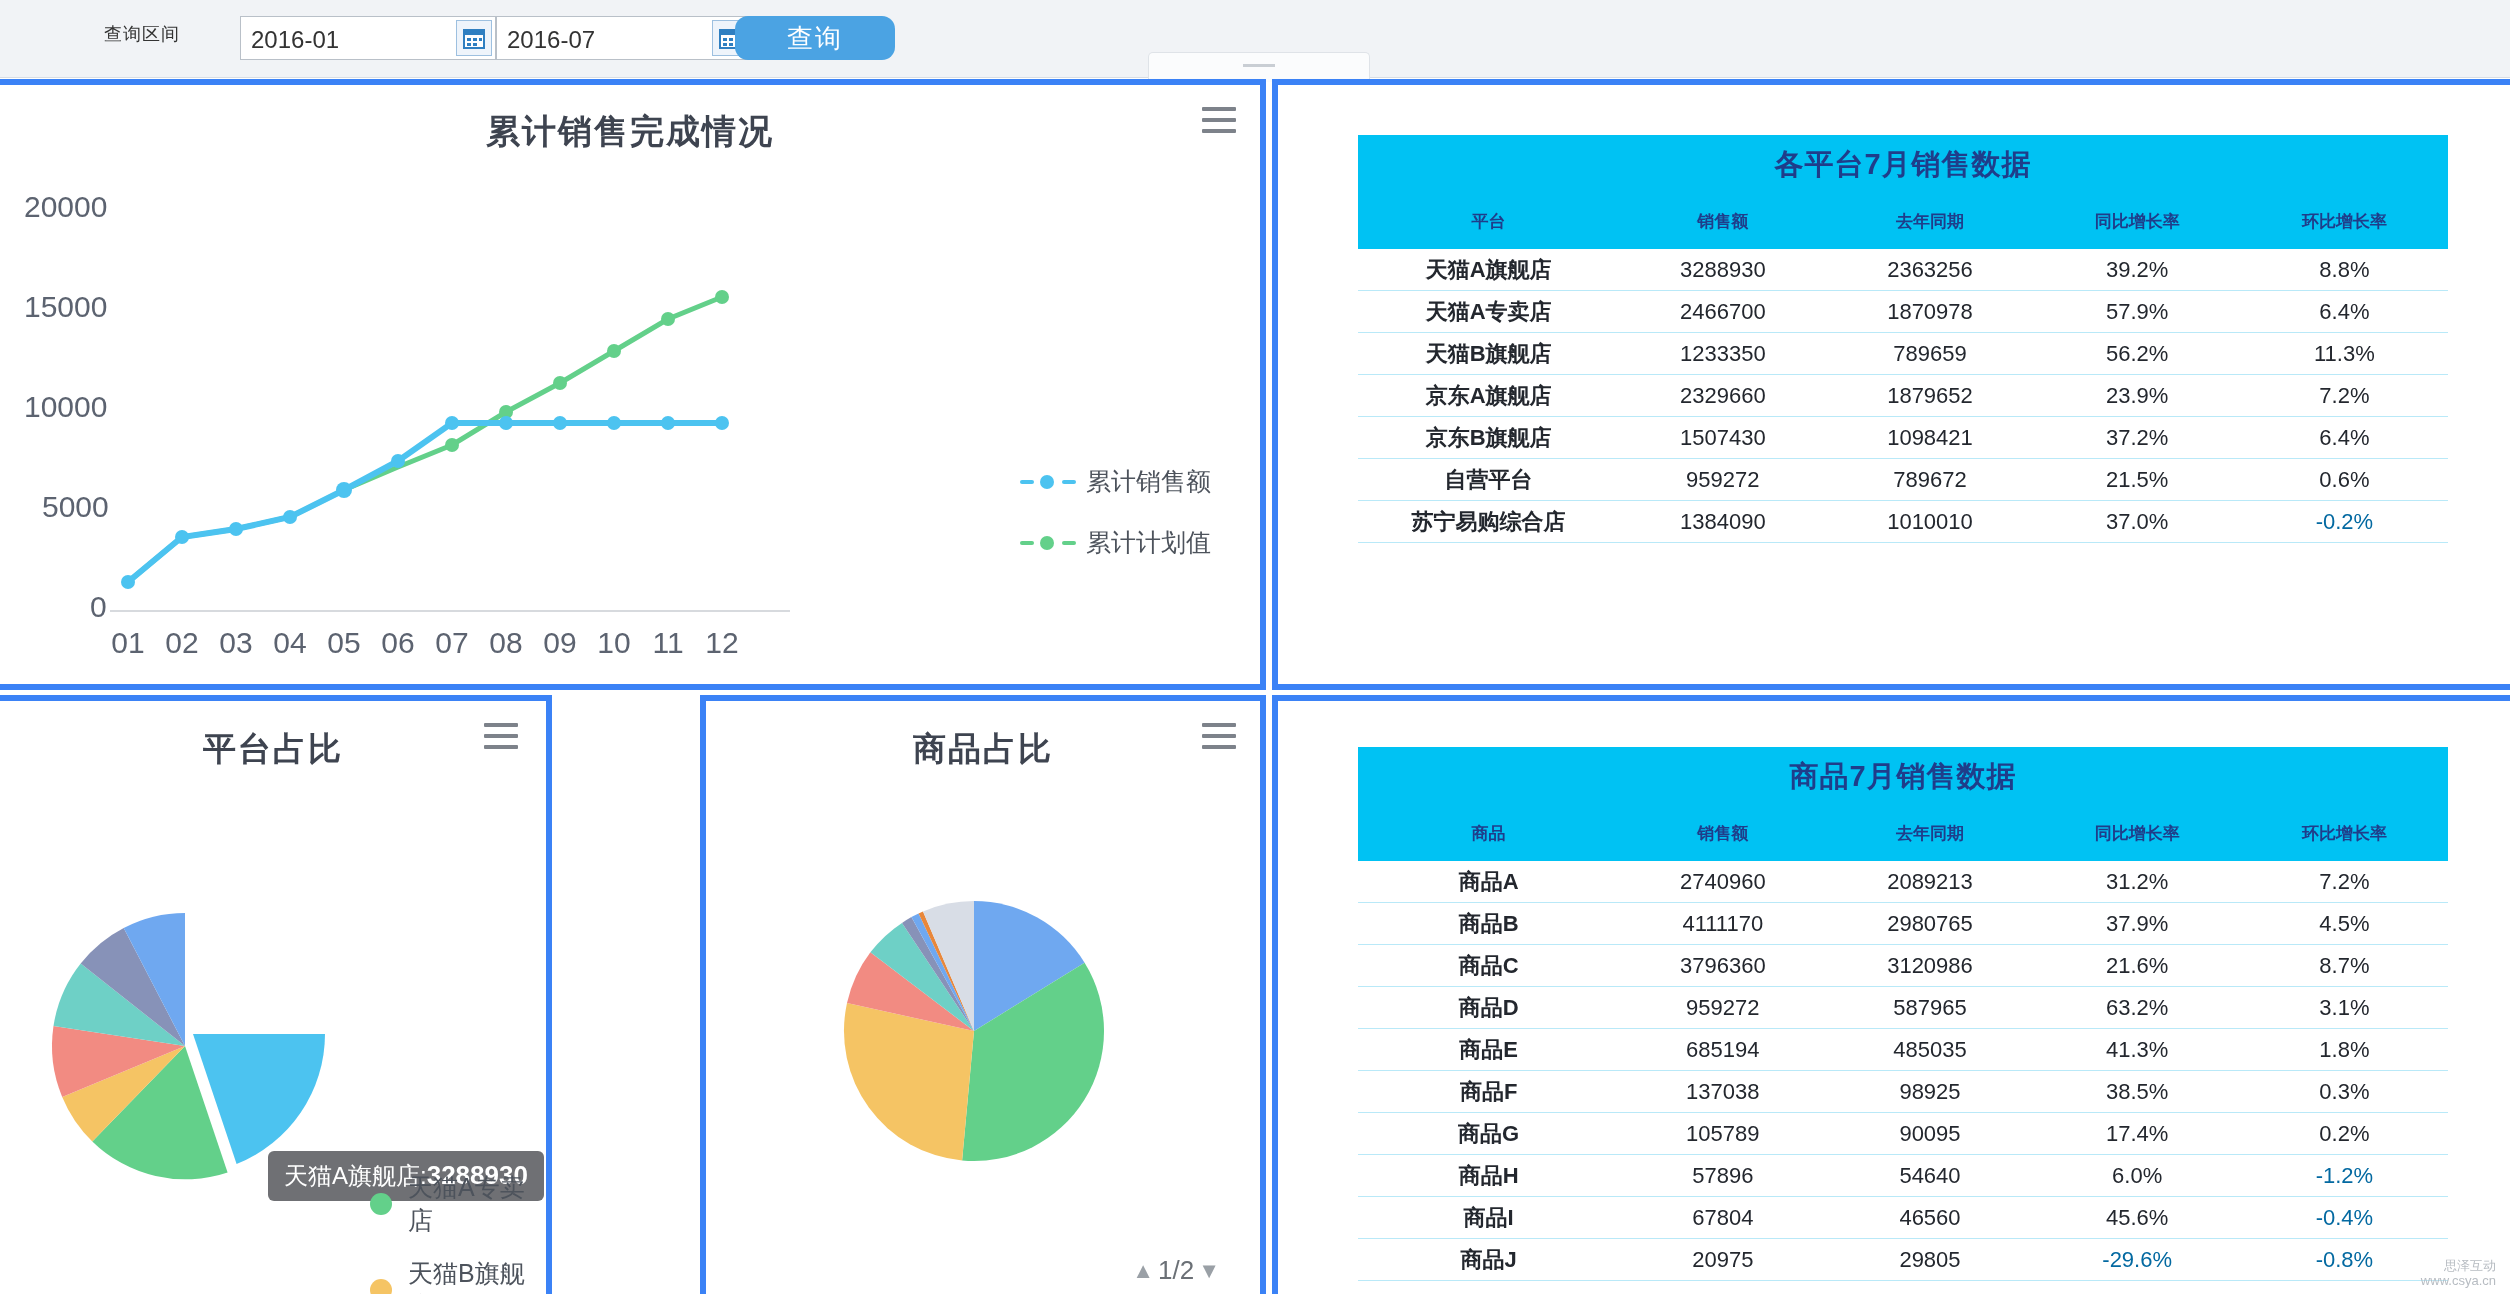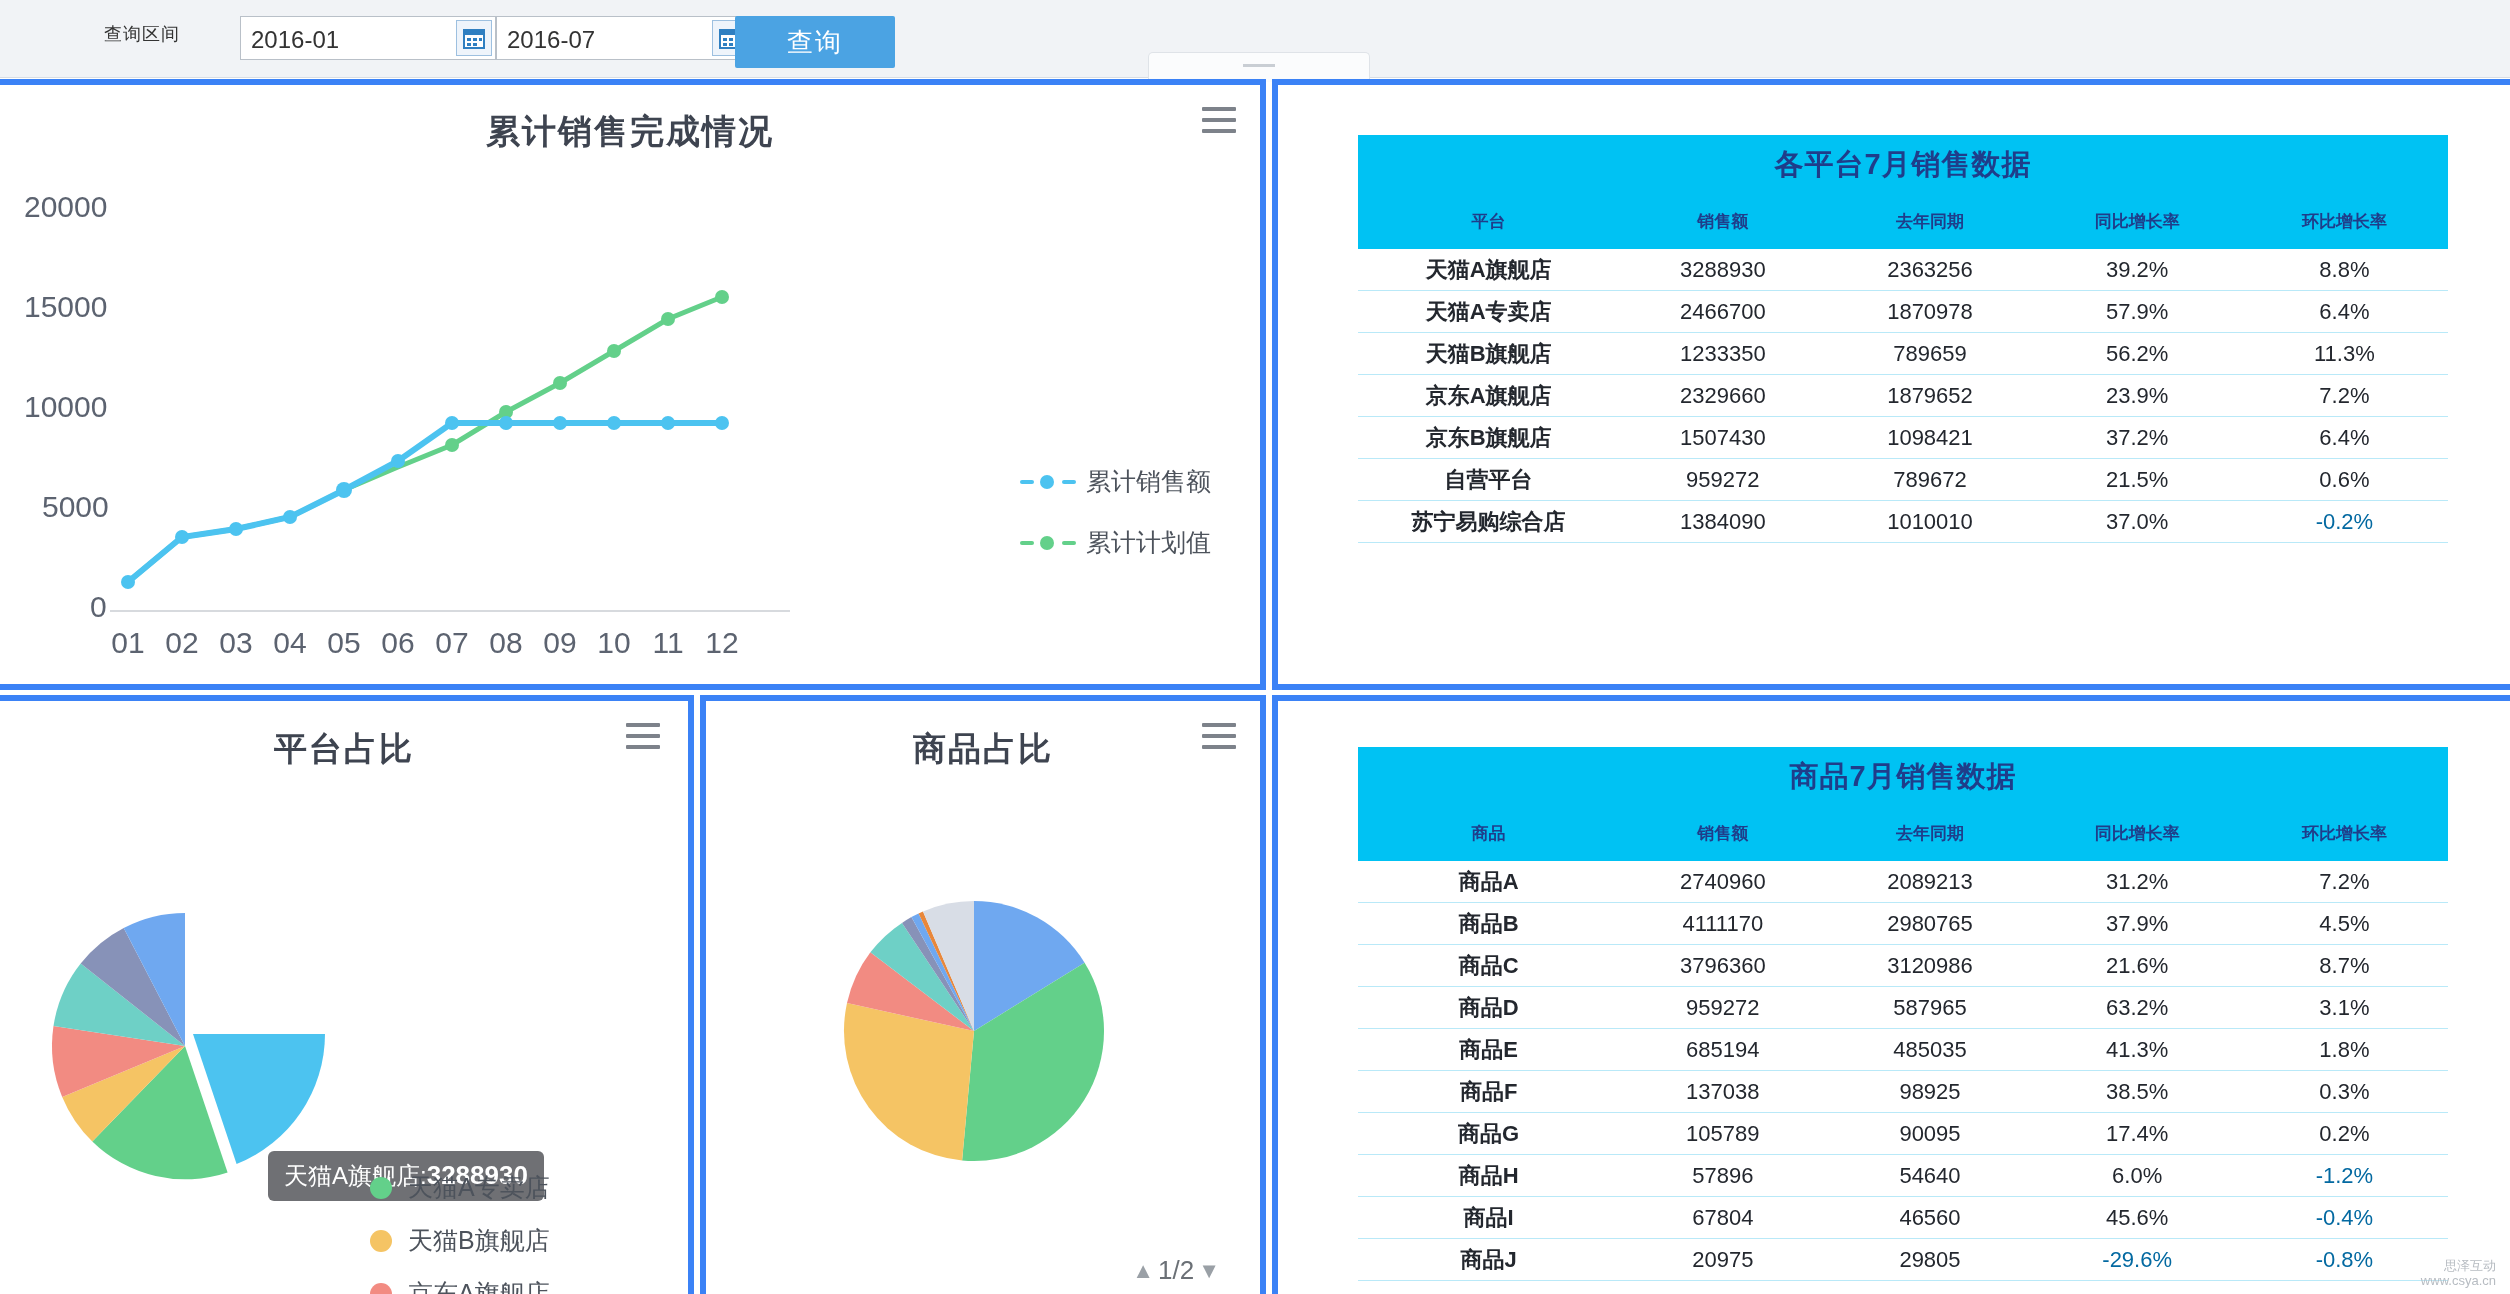--- a/index.html
+++ b/index.html
@@ -56,24 +56,24 @@
     border: 1px solid #9dc0e0;
     box-sizing: border-box;
     display: flex;
     align-items: center;
     justify-content: center;
   }
   .cal-icon svg { display: block; }
   .query-btn {
     position: absolute;
     left: 735px; top: 16px;
-    width: 160px; height: 52px;
+    width: 160px; height: 44px;
     background: #4ba3e3;
     border: none;
-    border-radius: 2px;
+    border-radius: 13px;
     color: #fff;
     font-size: 26px;
     font-family: "Liberation Sans", sans-serif;
     cursor: pointer;
     letter-spacing: 2px;
   }
   .toolbar-tab {
     position: absolute;
     left: 1148px; top: 52px;
     width: 222px; height: 30px;
@@ -93,21 +93,21 @@
 
   
   .panel {
     position: absolute;
     background: #ffffff;
     border: 6px solid #3b82f6;
     box-sizing: border-box;
   }
   #panel-line   { left: 0;    top: 79px;  width: 1266px; height: 611px; border-left: none; }
   #panel-table1 { left: 1272px; top: 79px;  width: 1238px; height: 611px; border-right: none; }
-  #panel-pie1   { left: 0;    top: 695px; width: 694px;  height: 599px; border-left: none; border-bottom: none;}
+  #panel-pie1   { left: 0;    top: 695px; width: 552px;  height: 599px; border-left: none; border-bottom: none;}
   #panel-pie2   { left: 700px;  top: 695px; width: 566px;  height: 599px; border-bottom: none;}
   #panel-table2 { left: 1272px; top: 695px; width: 1238px; height: 599px; border-right: none; border-bottom: none;}
 
   .panel-title {
     text-align: center;
     font-size: 34px;
     font-weight: bold;
     color: #3e4450;
     letter-spacing: 2px;
   }

